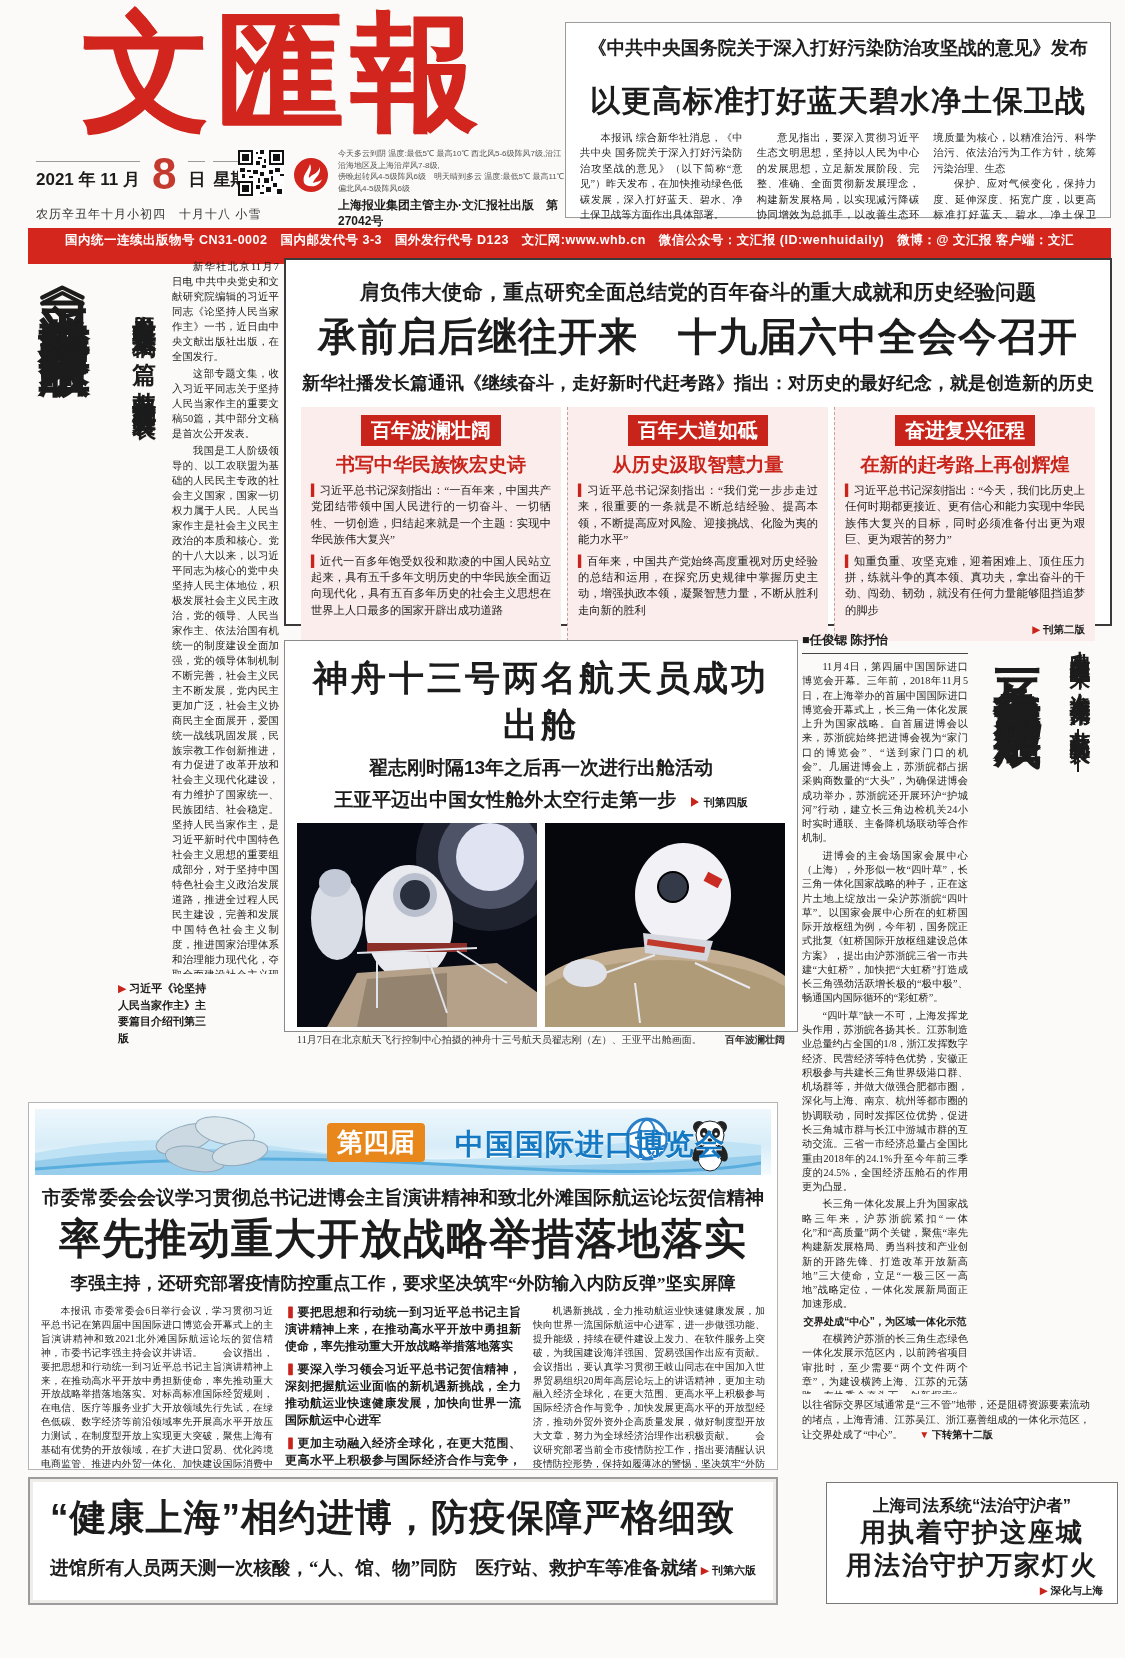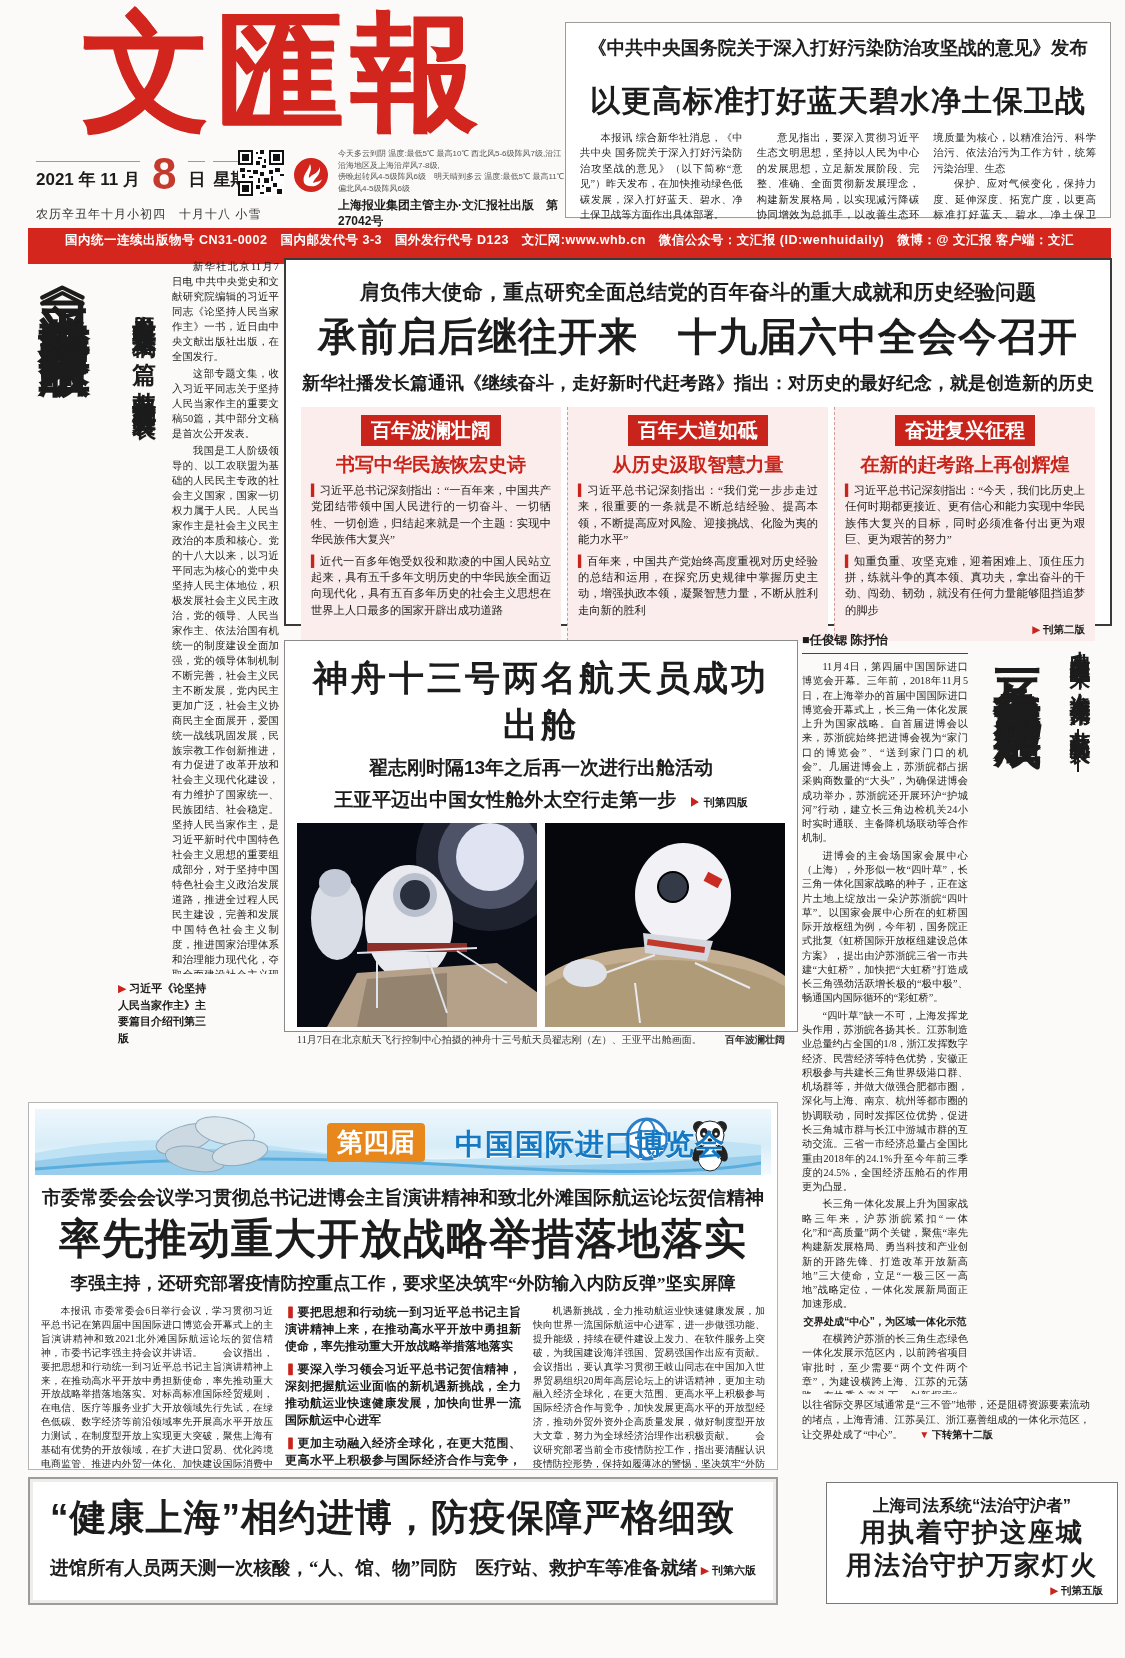--- a/index.html
+++ b/index.html
@@ -376,16 +376,16 @@
     <div class="health-deck">
       <span>进馆所有人员两天测一次核酸，“人、馆、物”同防　医疗站、救护车等准备就绪</span>
       <span class="pgref tri-r">刊第六版</span>
     </div>
   </div>
 
   <div class="abs justice-box">
     <div class="justice-kicker">上海司法系统“法治守沪者”</div>
     <div class="justice-line">用执着守护这座城</div>
     <div class="justice-line">用法治守护万家灯火</div>
-    <div class="justice-ref"><span class="tri-r">刊第五版</span></div>
+    <div class="justice-ref"><span class="tri-r">深化与上海</span></div>
   </div>
 
 </div>
 
 </body></html>

